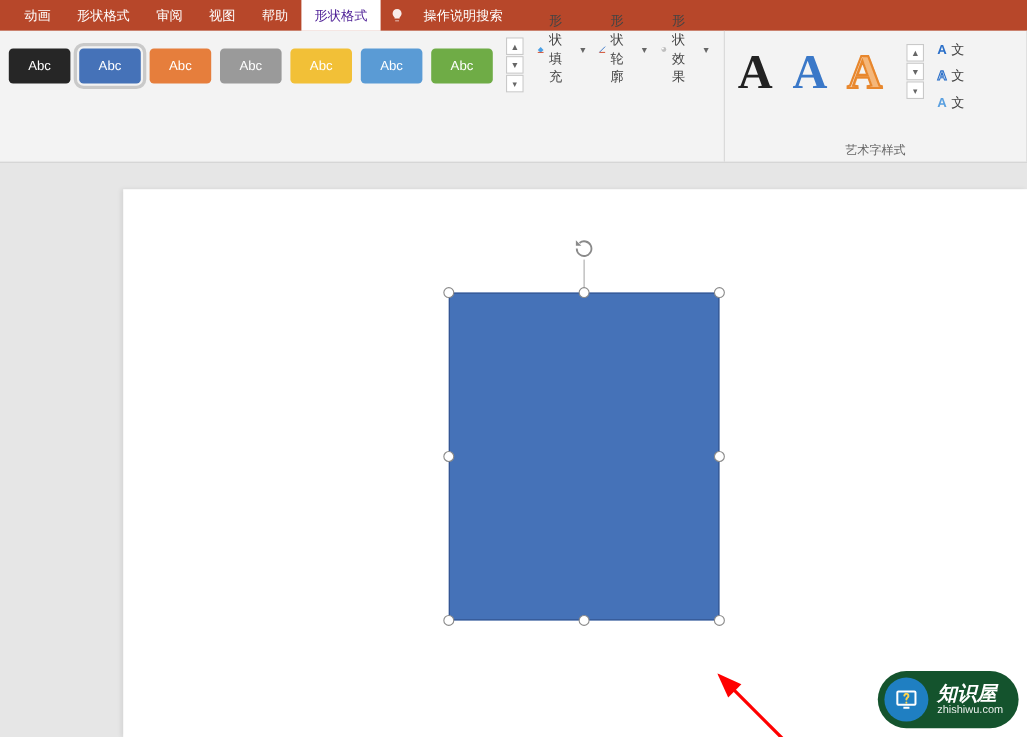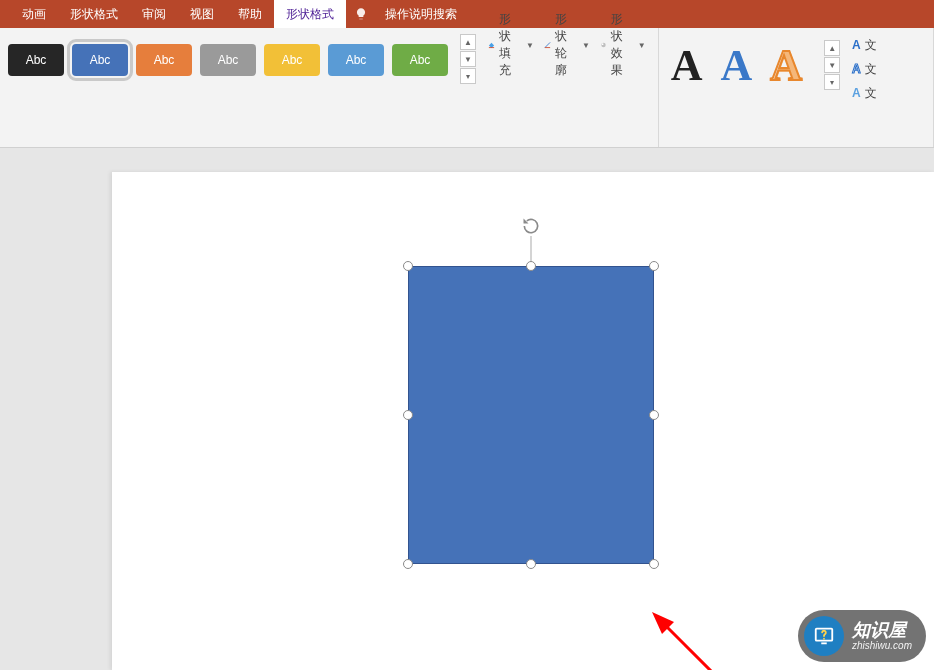--- a/index.html
+++ b/index.html
@@ -43,25 +43,25 @@
   .rotate-handle { position: absolute; left: 50%; top: -50px; transform: translateX(-50%); width: 20px; height: 20px; }
   .rotate-stem { position:absolute; left:50%; top:-30px; width:1px; height:30px; background:#aaa; transform:translateX(-50%); }
   .rect-shape { width: 100%; height: 100%; background: #4572b8; border: 1.5px solid #32538f; }
   .handle { position: absolute; width: 10px; height: 10px; background: #fff; border: 1.5px solid #8a8a8a; border-radius: 50%; }
   .h-nw { left:-5px; top:-5px; } .h-n { left:50%; top:-5px; transform:translateX(-50%);} .h-ne { right:-5px; top:-5px; }
   .h-w { left:-5px; top:50%; transform:translateY(-50%);} .h-e { right:-5px; top:50%; transform:translateY(-50%);}
   .h-sw { left:-5px; bottom:-5px; } .h-s { left:50%; bottom:-5px; transform:translateX(-50%);} .h-se { right:-5px; bottom:-5px; }
 
   .arrow-line { position:absolute; left:540px; top:440px; width:180px; height:180px; pointer-events:none; }
 
-  .watermark { position:absolute; right:8px; bottom:8px; display:flex; align-items:center; background:#737373; border-radius:26px 26px 26px 26px; padding:6px 14px 6px 6px; color:#fff; }
+  .watermark { position:absolute; right:8px; bottom:8px; display:flex; align-items:center; background:#14532d; border-radius:26px 26px 26px 26px; padding:6px 14px 6px 6px; color:#fff; }
   .watermark .badge { width:40px; height:40px; background:#1f7fc2; border-radius:50%; display:flex; align-items:center; justify-content:center; margin-right:8px; }
   .watermark .txt { display:flex; flex-direction:column; line-height:1.1; }
   .watermark .txt .big { font-size:18px; font-weight:700; font-style:italic; }
-  .watermark .txt .small { font-size:10px; opacity:.9;font-style:italic; }
+  .watermark .txt .small { font-size:10px; opacity:.9; }
 </style>
 </head>
 <body>
 
 <div class="menubar">
   <div class="tab">动画</div>
   <div class="tab">形状格式</div>
   <div class="tab">审阅</div>
   <div class="tab">视图</div>
   <div class="tab">帮助</div>
@@ -141,20 +141,23 @@
         <div class="opt">
           <span style="color:#2a6fc9;font-weight:700;-webkit-text-stroke:1px #2a6fc9;color:transparent;">A</span>
           <span>文</span>
         </div>
         <div class="opt">
           <span style="color:#5aa0e0;font-weight:700;">A</span>
           <span>文</span>
         </div>
       </div>
     </div>
+    <div class="ribbon-group-label">
+      <span>艺术字样式</span>
+    </div>
   </div>
 </div>
 
 <div class="canvas-area">
   <div class="shape-wrap">
     <div class="rotate-stem"></div>
     <div class="rotate-handle">
       <svg viewBox="0 0 24 24">
           <path fill="none" stroke="#8a8a8a" stroke-width="2" d="M4 12a8 8 0 1 0 3-6.2"></path>
           <path fill="#8a8a8a" d="M3 3v6h6z"></path>

